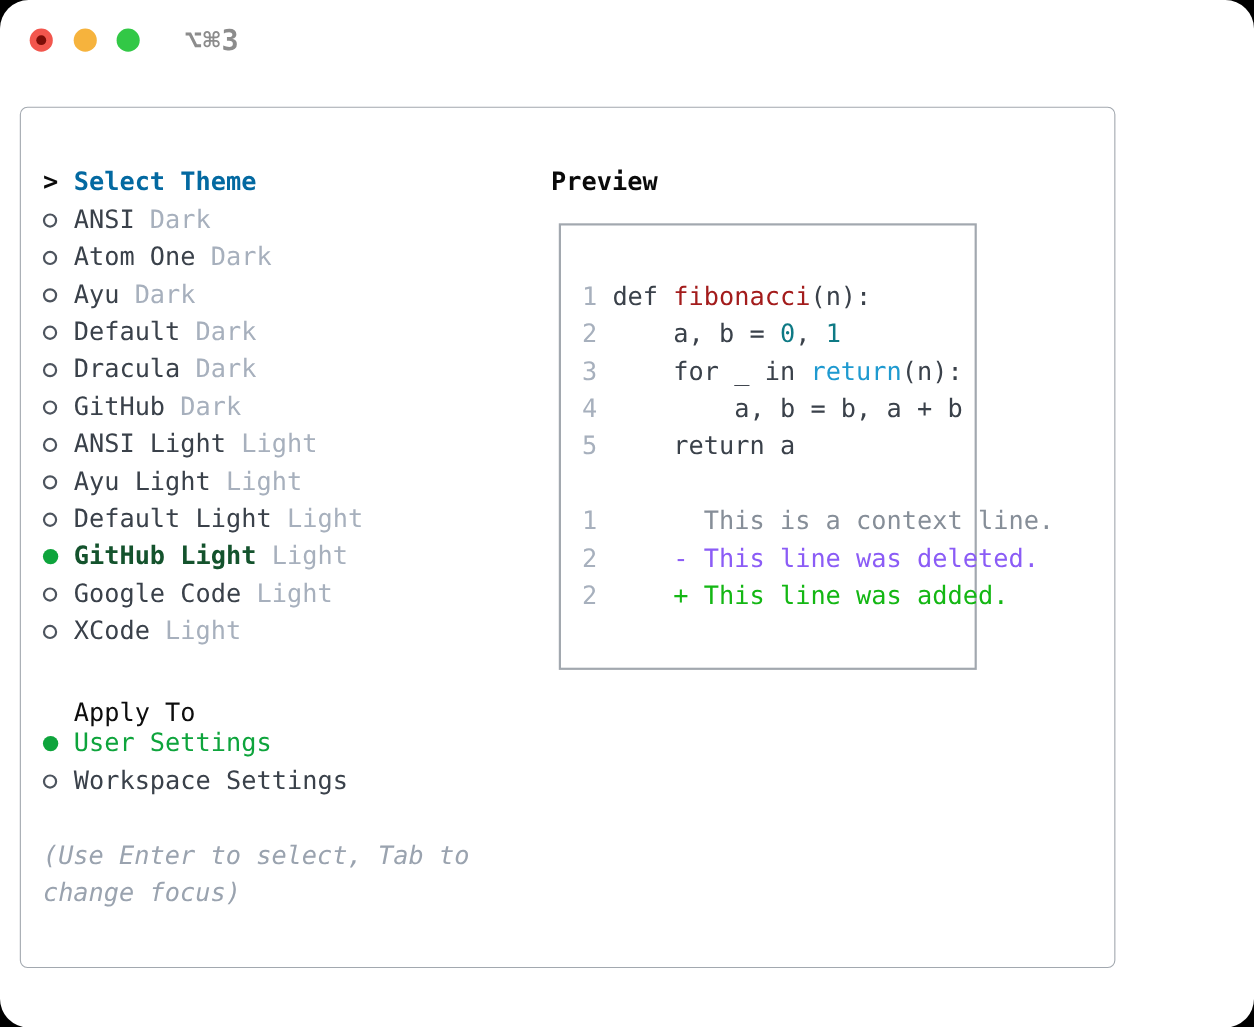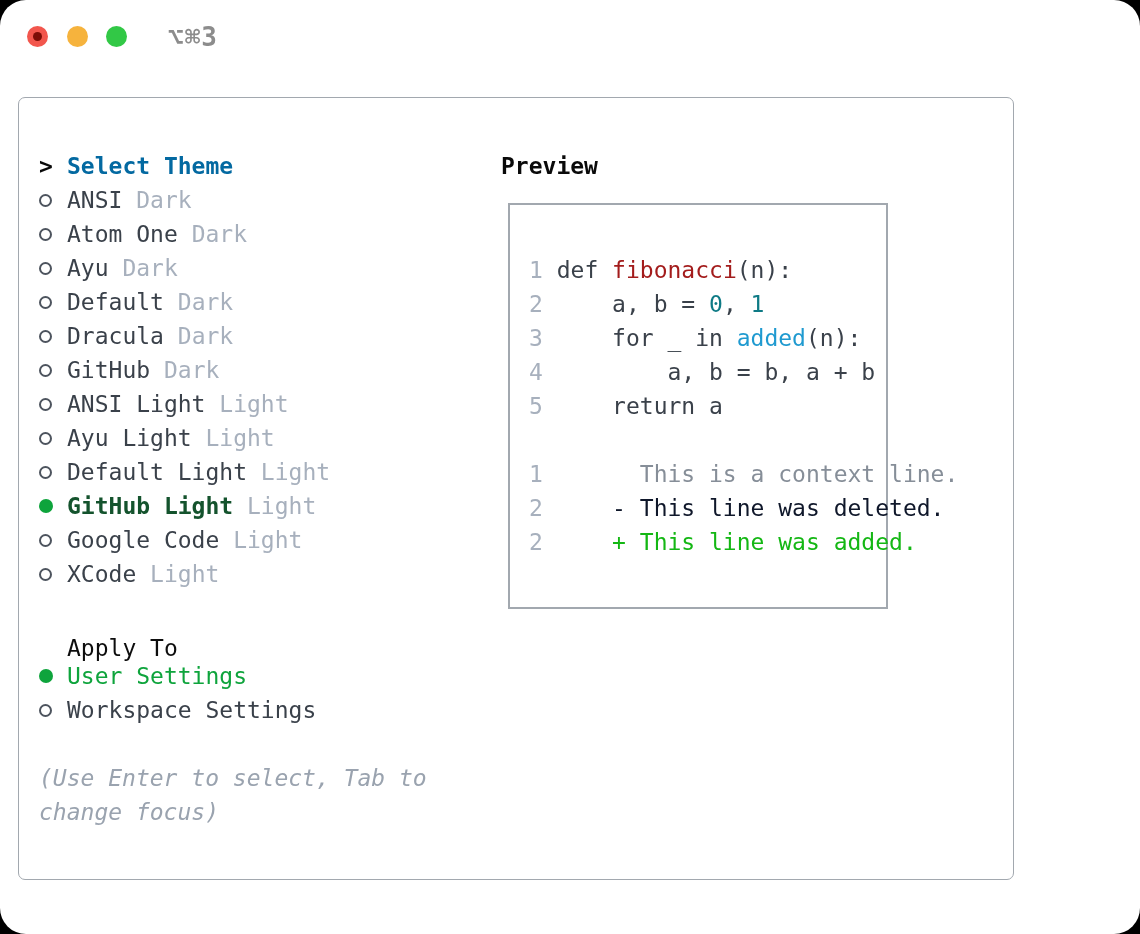--- a/index.html
+++ b/index.html
@@ -49,21 +49,21 @@
     border:2px solid #a2a8af;box-sizing:border-box;background:#fff;
   }
   .code{position:absolute;left:19px;top:48px;}
   .code-row{white-space:pre;height:34px;line-height:34px;font-size:23px;}
   .seg-linenum{color:#a7b0bd;}
   .seg-code{color:#3a414a;}
   .seg-func{color:#a31c1c;}
   .seg-numlit{color:#0e7a85;}
   .seg-builtin{color:#1f9ad0;}
   .seg-context{color:#868e98;}
-  .seg-del{color:#0f172a;margin-top:48px;}
+  .seg-del{color:#8b5cf6;margin-top:48px;}
   .seg-add{color:#14b714;}
 </style>
 </head>
 <body>
 
 <div class="window">
   <span class="light red">
       <span class="dot"></span>
     </span>
   <span class="light yellow"></span>
@@ -101,21 +101,21 @@
       <div class="row"></div>
       <div class="row footer-line">(Use Enter to select, Tab to</div>
       <div class="row footer-line">change focus)</div>
     </div>
 
     <div class="preview-header">Preview</div>
     <div class="preview-box">
       <div class="code" id="preview-code">
           <div class="code-row"><span class="seg-linenum">1</span><span class="seg-code"> def </span><span class="seg-func">fibonacci</span><span class="seg-code">(n):</span></div>
           <div class="code-row"><span class="seg-linenum">2</span><span class="seg-code">     a, b = </span><span class="seg-numlit">0</span><span class="seg-code">, </span><span class="seg-numlit">1</span></div>
-          <div class="code-row"><span class="seg-linenum">3</span><span class="seg-code">     for _ in </span><span class="seg-builtin">added</span><span class="seg-code">(n):</span></div>
+          <div class="code-row"><span class="seg-linenum">3</span><span class="seg-code">     for _ in </span><span class="seg-builtin">return</span><span class="seg-code">(n):</span></div>
           <div class="code-row"><span class="seg-linenum">4</span><span class="seg-code">         a, b = b, a + b</span></div>
           <div class="code-row"><span class="seg-linenum">5</span><span class="seg-code">     return a</span></div>
           <div class="code-row"></div>
           <div class="code-row"><span class="seg-linenum">1</span><span class="seg-context">       This is a context line.</span></div>
           <div class="code-row"><span class="seg-linenum">2</span><span class="seg-del">     - This line was deleted.</span></div>
           <div class="code-row"><span class="seg-linenum">2</span><span class="seg-add">     + This line was added.</span></div>
         </div>
     </div>
 
   </div>

